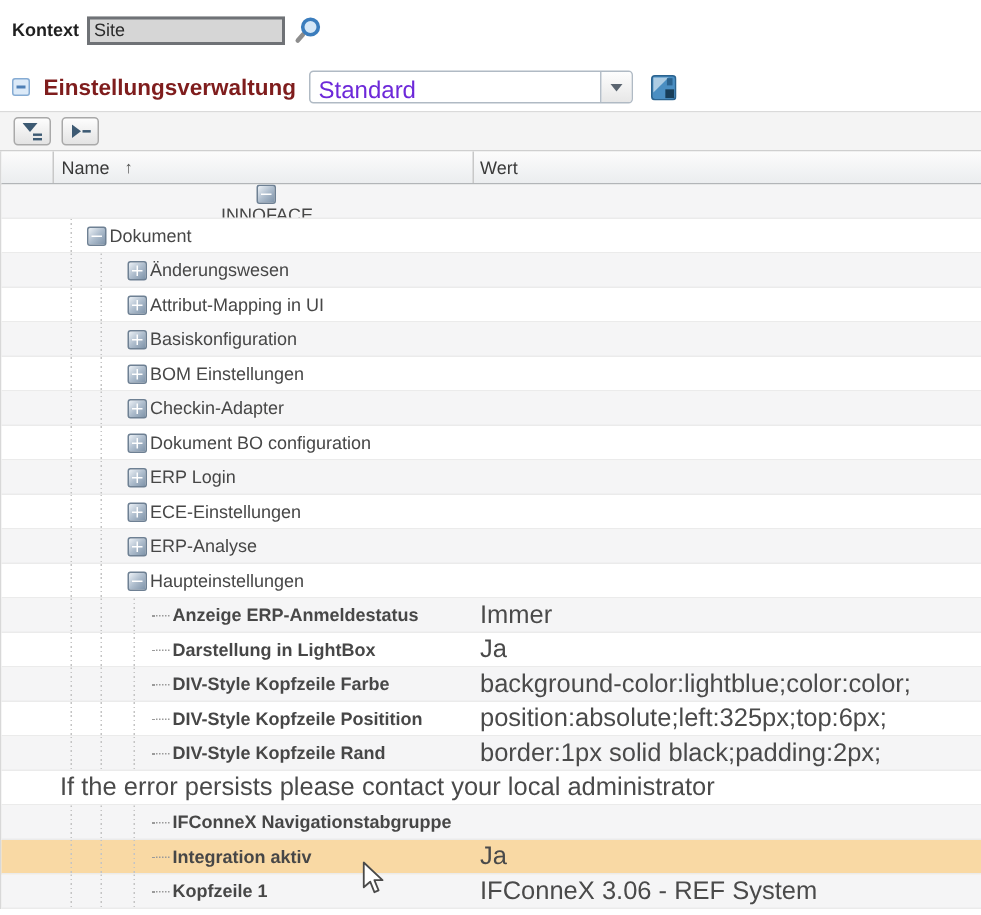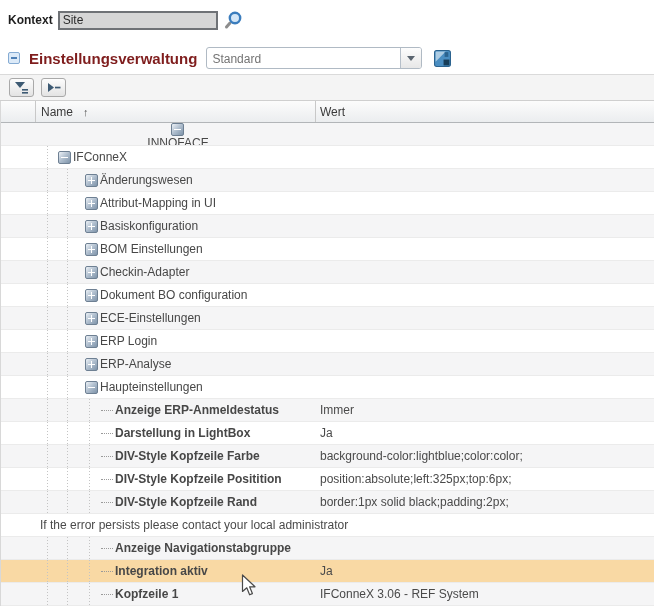--- a/index.html
+++ b/index.html
@@ -6,40 +6,40 @@
   html,body { width:654px; height:610px; }
   body {
     position:relative; overflow:hidden; background:#fff;
     font-family:"Liberation Sans", sans-serif; color:#444;
   }
 
   
   .kontext-row { position:absolute; top:10px; left:8px; display:flex; align-items:center; }
   .kontext-label { font-size:12px; font-weight:bold; color:#1f1f1f; margin-right:5px; }
   .kontext-input {
-    width:160px; height:19px; background:#d6d6d6; border:2px solid #6f7276;
+    width:132px; height:19px; background:#d6d6d6; border:2px solid #6f7276;
     font-family:"Liberation Sans",sans-serif; font-size:12px; color:#2b2b2b; padding:0 3px;
   }
   .search-btn { margin-left:6px; width:20px; height:20px; border:none; background:none; cursor:pointer; display:flex; align-items:center; }
 
   
   .section-row { position:absolute; top:47px; left:8px; width:640px; display:flex; align-items:center; }
   .section-collapse {
     width:12px; height:12px; border:1px solid #85abd3; background:#dcEAf8; background:#dceaf8;
     border-radius:2px; position:relative; margin-right:9px; cursor:pointer; flex:0 0 auto;
   }
   .section-collapse::before {
     content:""; position:absolute; left:2px; right:2px; top:4px; height:2px; background:#4e7fb5;
   }
   .section-title { font-size:15px; font-weight:bold; color:#7f1d1d; margin-right:9px; white-space:nowrap; }
   .dropdown {
     width:216px; height:22px; border:1px solid #b0bac4; border-radius:3px; background:#fff;
     display:flex; align-items:stretch; overflow:hidden;
   }
-  .dropdown-text { flex:1; font-size:12px; color:#737373; padding:4px 0 0 5px; }
+  .dropdown-text { flex:1; font-size:16px; color:#6d28d9; padding:4px 0 0 5px; }
   .dropdown-btn {
     width:21px; border-left:1px solid #b6bfc9; background:linear-gradient(#fdfdfd,#e7e7e7);
     display:flex; align-items:center; justify-content:center; cursor:pointer;
   }
   .caret { width:0; height:0; border-left:4px solid transparent; border-right:4px solid transparent; border-top:5px solid #5b6570; }
   .save-btn { margin-left:12px; border:none; background:none; cursor:pointer; display:flex; align-items:center; }
 
   
   .panel { position:absolute; top:74px; left:0; width:654px; height:380px; border-top:1px solid #dadada; }
   .toolbar {
@@ -61,21 +61,21 @@
   .h-ind  { width:35px; border-right:1px solid #c8c8c8; }
   .h-name { width:280px; border-right:1px solid #c8c8c8; padding-left:5px; cursor:pointer; }
   .h-wert { flex:1; padding-left:4px; cursor:pointer; }
   .sort-arrow { margin-left:10px; font-size:11px; color:#555; }
 
   .grid-body .row { display:flex; height:23px; border-bottom:1px solid #ebebeb; background:#fff; cursor:default; }
   .grid-body .row:nth-child(odd) { background:#f5f5f6; }
   .grid-body .row.highlight { background:#f9d9a4; }
   .cell-ind { width:35px; flex:0 0 auto; }
   .cell-name { width:280px; flex:0 0 auto; display:flex; align-items:center; font-size:12px; color:#474747; overflow:hidden; white-space:nowrap; }
-  .cell-value { flex:1; display:flex; align-items:center; font-size:12px; color:#4a4a4a; padding-left:4px; overflow:hidden; white-space:nowrap; }
+  .cell-value { flex:1; display:flex; align-items:center; font-size:17px; color:#4a4a4a; padding-left:4px; overflow:hidden; white-space:nowrap; }
 
   .d0 .cell-name { padding-left:4px;flex-direction:column; }
   .d1 .cell-name { padding-left:22px; }
   .d2 .cell-name { padding-left:49px; }
   .d3 .cell-name { padding-left:65px;font-weight:bold; }
   .d1 .cell-name { background:
     repeating-linear-gradient(to bottom,#c4c4c4 0,#c4c4c4 1px,transparent 1px,transparent 3px) 11px 0/1px 100% no-repeat; }
   .d2 .cell-name { background:
     repeating-linear-gradient(to bottom,#c4c4c4 0,#c4c4c4 1px,transparent 1px,transparent 3px) 11px 0/1px 100% no-repeat,
     repeating-linear-gradient(to bottom,#c4c4c4 0,#c4c4c4 1px,transparent 1px,transparent 3px) 31px 0/1px 100% no-repeat; }
@@ -164,21 +164,21 @@
 
       <span class="row-label">INNOFACE</span>
     </div>
     <div class="cell-value"></div>
   </div>
         <div class="row d1">
     <div class="cell-ind"></div>
     <div class="cell-name">
       <span class="tree-icon minus"></span>
 
-      <span class="row-label">IFConneX</span>
+      <span class="row-label">Dokument</span>
     </div>
     <div class="cell-value"></div>
   </div>
         <div class="row d2">
     <div class="cell-ind"></div>
     <div class="cell-name">
       <span class="tree-icon plus"></span>
 
       <span class="row-label">Änderungswesen</span>
     </div>
@@ -227,38 +227,38 @@
 
       <span class="row-label">Dokument BO configuration</span>
     </div>
     <div class="cell-value"></div>
   </div>
         <div class="row d2">
     <div class="cell-ind"></div>
     <div class="cell-name">
       <span class="tree-icon plus"></span>
 
+      <span class="row-label">ERP Login</span>
+    </div>
+    <div class="cell-value"></div>
+  </div>
+        <div class="row d2">
+    <div class="cell-ind"></div>
+    <div class="cell-name">
+      <span class="tree-icon plus"></span>
+
       <span class="row-label">ECE-Einstellungen</span>
     </div>
     <div class="cell-value"></div>
   </div>
         <div class="row d2">
     <div class="cell-ind"></div>
     <div class="cell-name">
       <span class="tree-icon plus"></span>
 
-      <span class="row-label">ERP Login</span>
-    </div>
-    <div class="cell-value"></div>
-  </div>
-        <div class="row d2">
-    <div class="cell-ind"></div>
-    <div class="cell-name">
-      <span class="tree-icon plus"></span>
-
       <span class="row-label">ERP-Analyse</span>
     </div>
     <div class="cell-value"></div>
   </div>
         <div class="row d2">
     <div class="cell-ind"></div>
     <div class="cell-name">
       <span class="tree-icon minus"></span>
 
       <span class="row-label">Haupteinstellungen</span>
@@ -312,21 +312,21 @@
   </div>
         <div class="row d3">
     <div class="cell-ind"></div>
     <div class="cell-value">If the error persists please contact your local administrator</div>
   </div>
         <div class="row d3">
     <div class="cell-ind"></div>
     <div class="cell-name">
 
       <span class="leaf-dash"></span>
-      <span class="row-label">Anzeige Navigationstabgruppe</span>
+      <span class="row-label">IFConneX Navigationstabgruppe</span>
     </div>
     <div class="cell-value"></div>
   </div>
         <div class="row d3 highlight">
     <div class="cell-ind"></div>
     <div class="cell-name">
 
       <span class="leaf-dash"></span>
       <span class="row-label">Integration aktiv</span>
     </div>

